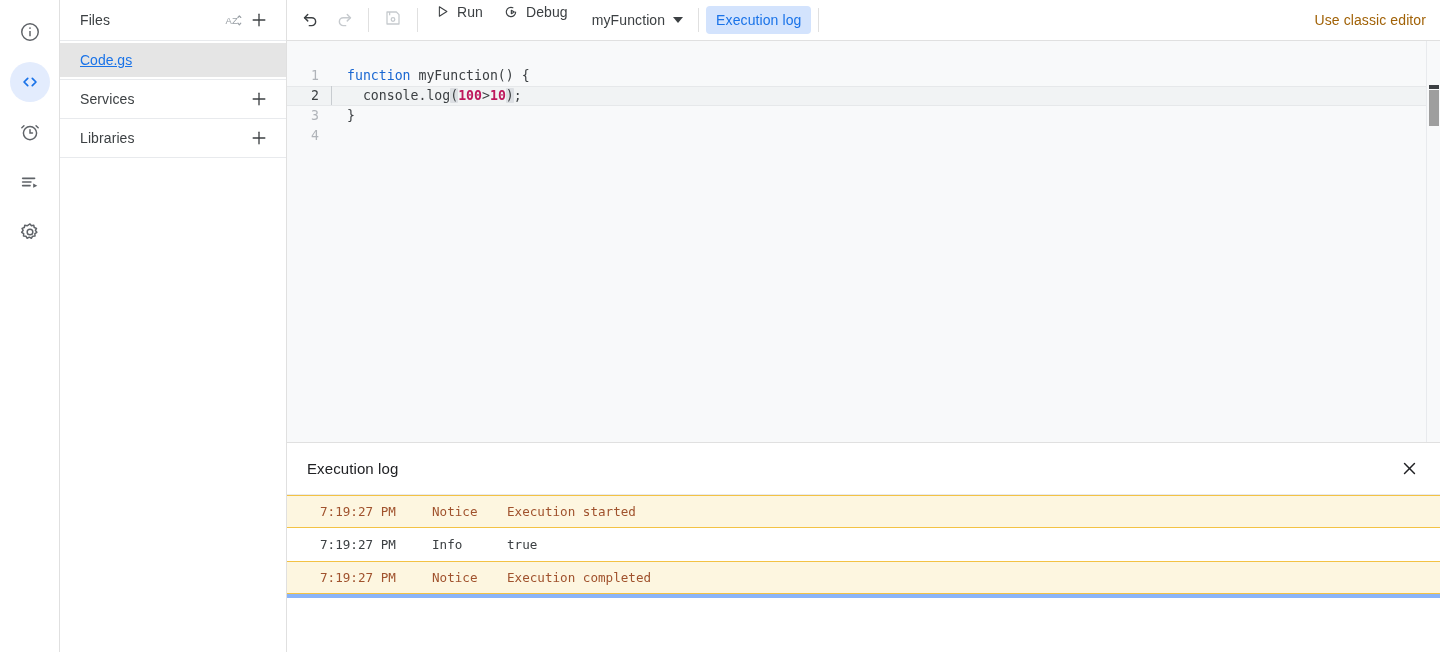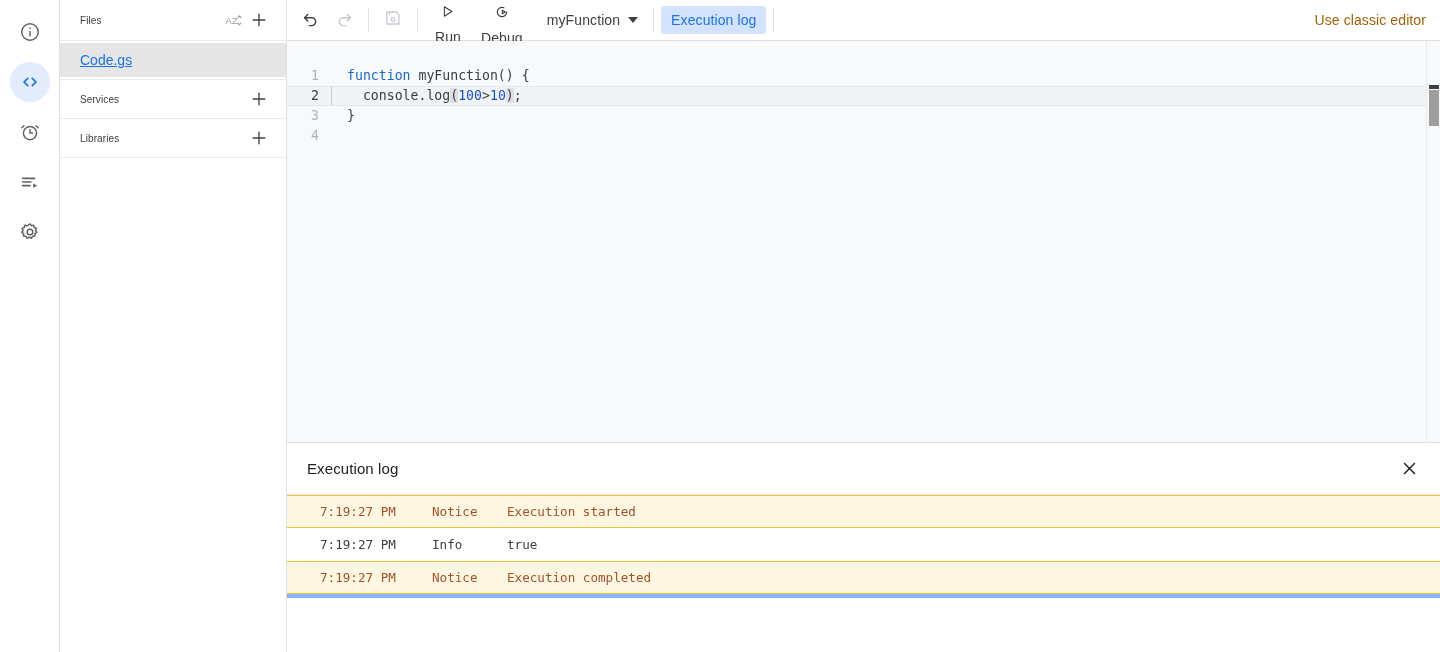--- a/index.html
+++ b/index.html
@@ -36,21 +36,21 @@
     background: #ffffff;
     border-right: 1px solid #e0e0e0;
     display: flex; flex-direction: column;
   }
   .sb-head {
     height: 41px; display: flex; align-items: center;
     padding: 0 14px 0 20px;
     border-bottom: 1px solid #e8eaed;
   }
   .sb-title {
-    font-size: 10px; color: #3c4043; font-weight: 500; flex: 1;
+    font-size: 14px; color: #3c4043; font-weight: 500; flex: 1;
     letter-spacing: .1px;
   }
   .sb-icon {
     width: 26px; height: 26px; display: flex; align-items: center;
     justify-content: center; cursor: pointer; color: #3c4043;
   }
   .sb-icon.muted { color: #9aa0a6; }
   .sb-filelist { border-bottom: 1px solid #e8eaed; padding: 2px 0; }
   .sb-file {
     height: 34px; display: flex; align-items: center;
@@ -77,25 +77,24 @@
     padding-left: 6px; padding-right: 14px;
   }
   .tb-icon {
     width: 34px; height: 34px; display: flex; align-items: center;
     justify-content: center; cursor: pointer; color: #3c4043;
     border-radius: 4px;
   }
   .tb-icon.disabled { color: #c6cace; cursor: default; }
   .tb-div { width: 1px; height: 24px; background: #e0e0e0; margin: 0 7px; }
   .tb-btn {
-    display: flex; align-items: center; gap: 7px;
+    display: flex; align-items: flex-start; gap: 7px;
     height: 32px; padding: 0 10px; cursor: pointer;
     font-size: 14px; color: #3c4043; border-radius: 4px;
     letter-spacing: .1px;
-    flex-direction: column;
   }
   .tb-fn {
     display: flex; align-items: center; gap: 8px;
     height: 32px; padding: 0 8px 0 10px; cursor: pointer;
     font-size: 14px; color: #3c4043; border-radius: 4px;
     margin-left: 4px; letter-spacing: .1px;
   }
   .caret {
     width: 0; height: 0; border-left: 5px solid transparent;
     border-right: 5px solid transparent; border-top: 6px solid #3c4043;
@@ -134,21 +133,21 @@
     border-bottom: 1px solid #e6e8ea;
   }
   .gutter {
     width: 44px; flex: 0 0 44px; text-align: right; padding-right: 12px;
     color: #b0b4b9; user-select: none;
   }
   .code-line.active .gutter { color: #3c4043; }
   .code-text { padding-left: 16px; color: #3c4043; position: relative; }
   .code-line.active .code-text { border-left: 1px solid #c8ccd0; padding-left: 15px; }
   .kw  { color: #1967d2; }
-  .num { color: #1d4ed8; }
+  .num { color: #be185d; font-weight: bold; }
   .brk { background: #dcdfe3; border-radius: 1px; }
 
   
   .v-scroll {
     position: absolute; top: 0; right: 0; bottom: 0; width: 14px;
     background: #f8f9fa; border-left: 1px solid #e8eaed;
   }
   .v-thumb {
     position: absolute; top: 49px; left: 2px; width: 10px; height: 36px;
     background: #9e9e9e; border-radius: 0;

